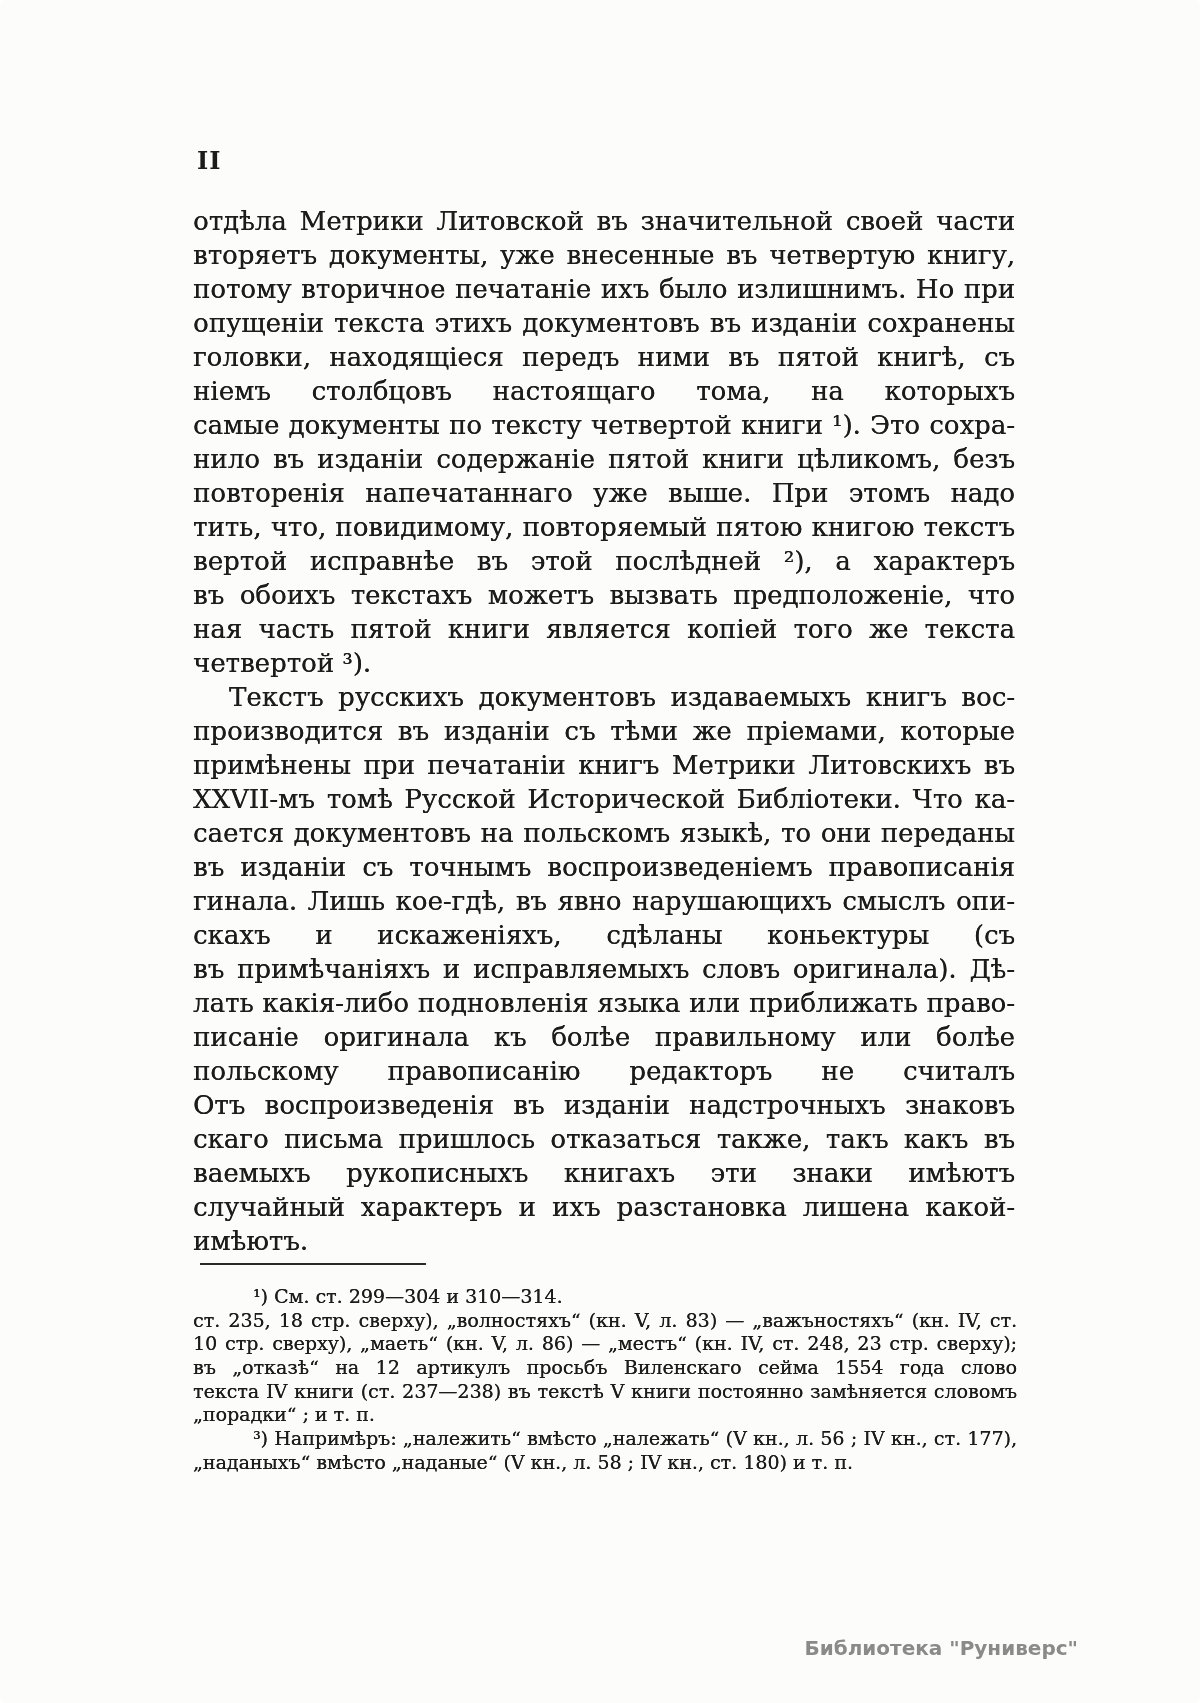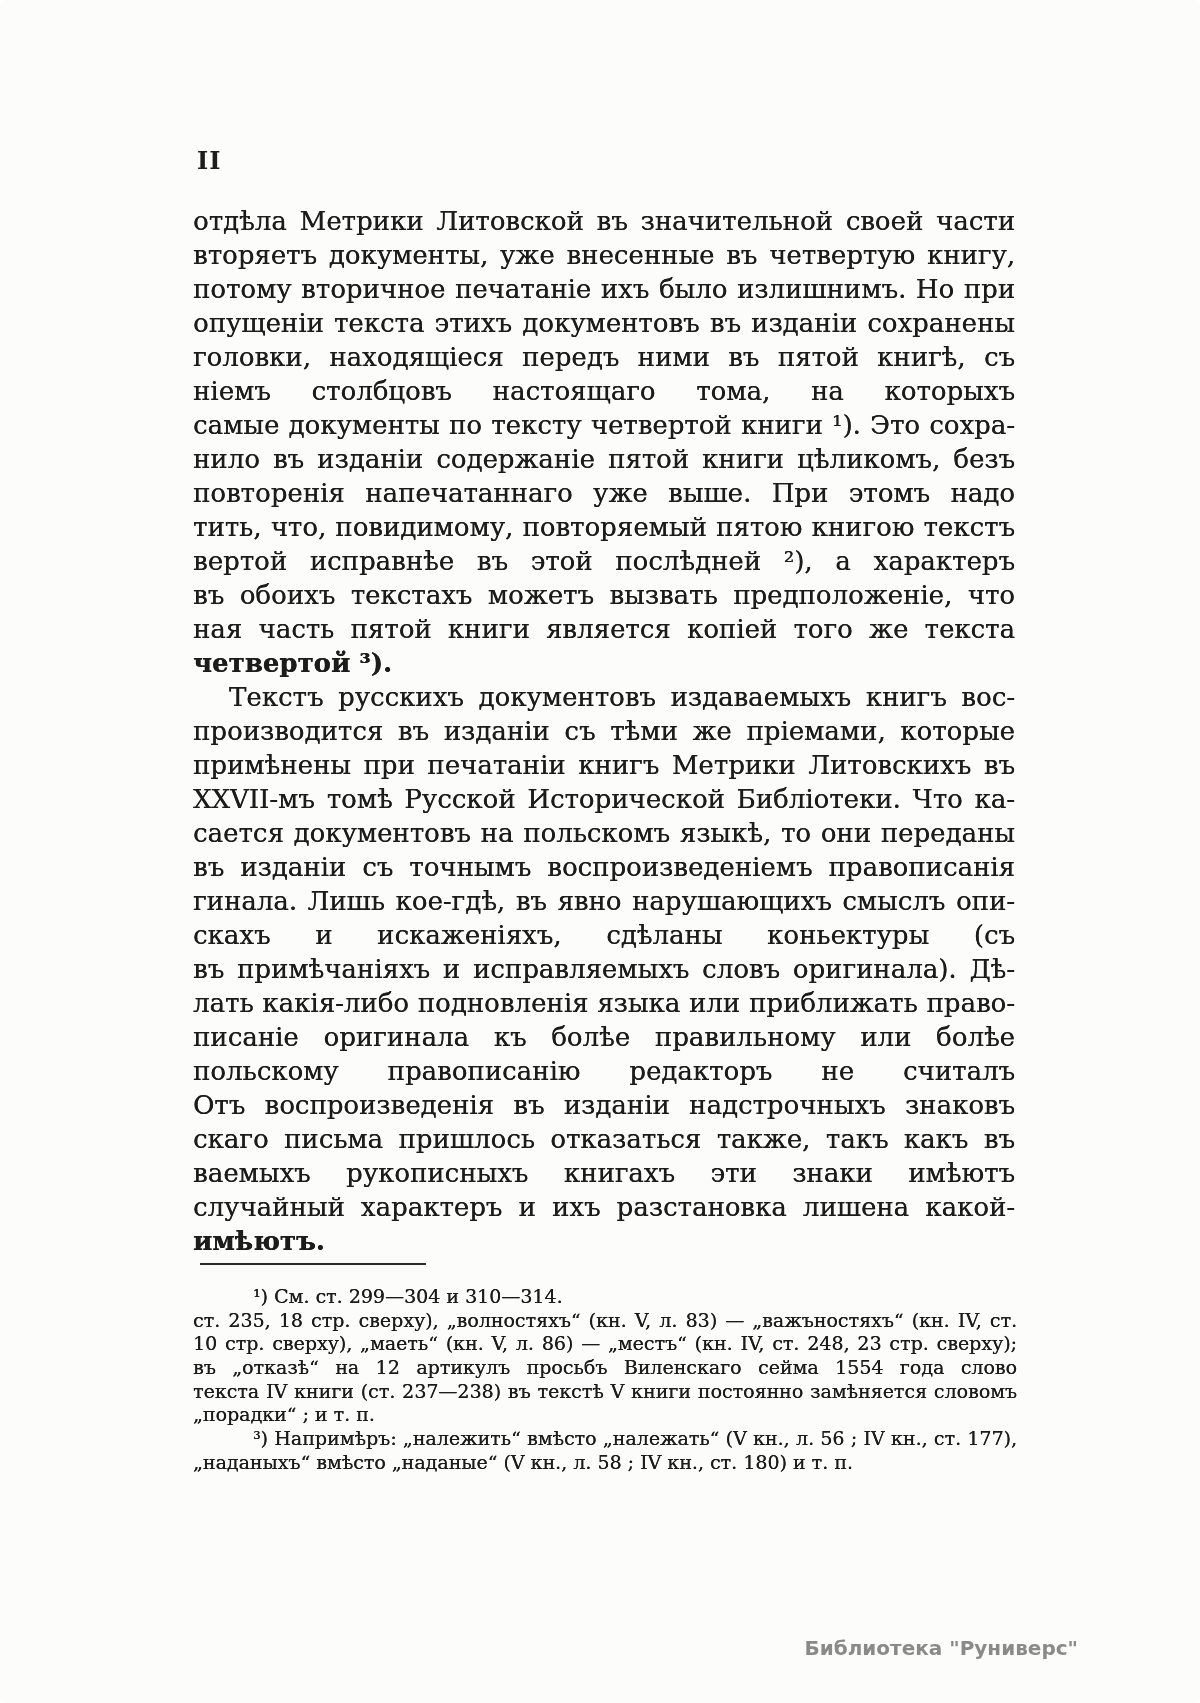--- a/index.html
+++ b/index.html
@@ -29,21 +29,21 @@
     font-size: 26px;
     line-height: 34px;
     text-shadow: 0.25px 0 0 currentColor;
   }
   .line {
     text-align: justify;
     text-align-last: justify;
     height: 34px;
     overflow: hidden;
   }
-  .line.end { text-align-last: left; font-weight: bold; }
+  .line.end { text-align-last: left; }
   .line.indent { padding-left: 36px; }
   .fn-rule {
     position: absolute;
     left: 200px;
     top: 1263px;
     width: 226px;
     height: 2px;
     background: #2a2a2a;
   }
   .footnotes {

